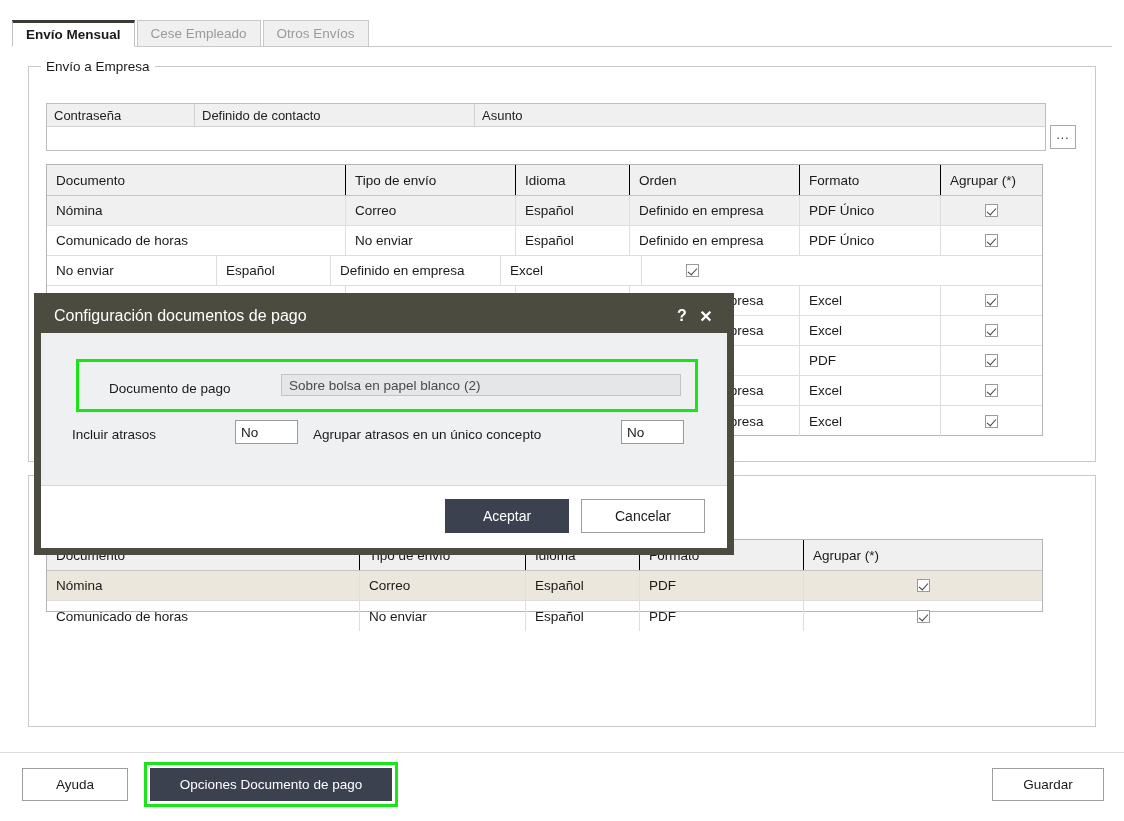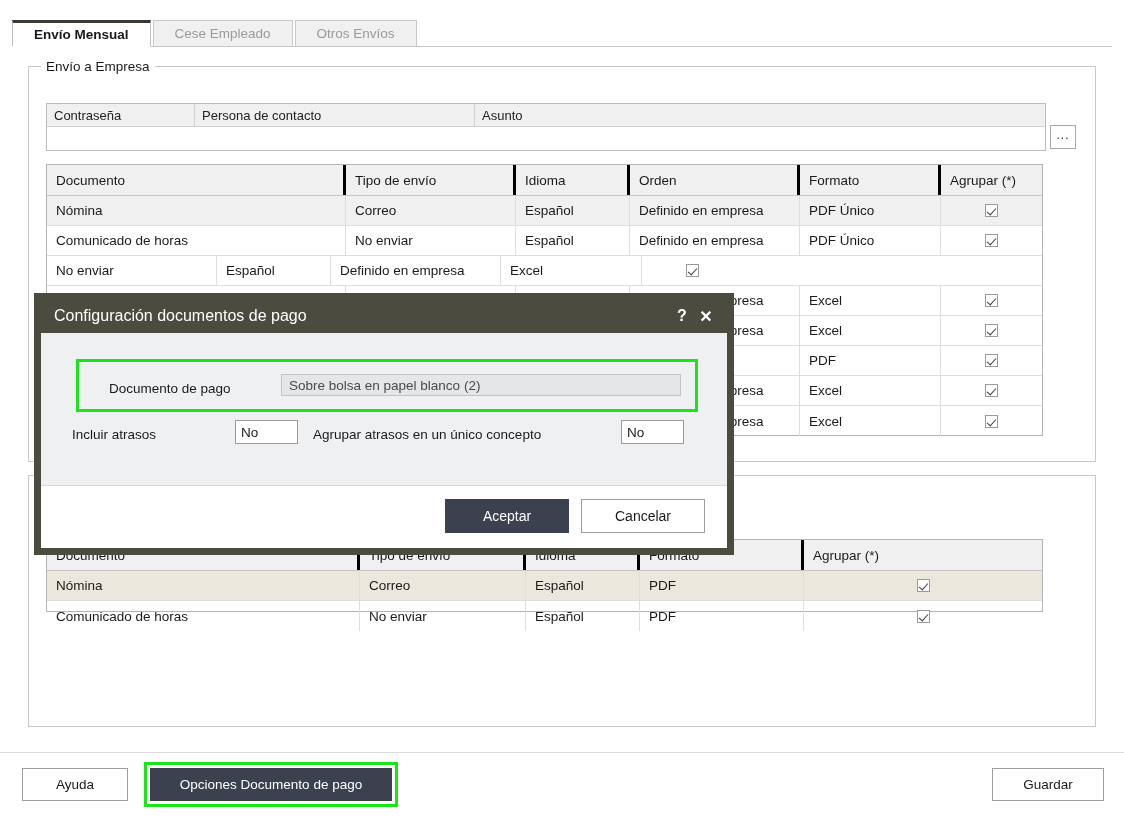--- a/index.html
+++ b/index.html
@@ -15,21 +15,21 @@
   #root { position: relative; width: 1124px; height: 821px; background:#ffffff; }
 
   
   .tabstrip {
     position: absolute; left: 12px; top: 20px;
     height: 27px;
     display: flex; align-items: flex-end;
   }
   .tab {
     height: 27px;
-    padding: 0 21px;
+    padding: 0 13px;
     display: flex; align-items: center;
     font-size: 13.5px;
     border: 1px solid #c8c8c8;
     background: #f0f0f0;
     color: #9a9a9a;
     margin-right: 2px;
     white-space: nowrap;
   }
   .tab.active {
     background: #ffffff;
@@ -110,21 +110,21 @@
   }
   .grid .ghead {
     display: flex; height: 31px;
     background: #f0f0f0;
     border-bottom: 1px solid #c4c4c4;
   }
   .grid .ghead > div {
     display: flex; align-items: center;
     padding-left: 9px;
     font-size: 13.5px; color: #1a1a1a;
-    border-right: 3px solid #000000;
+    border-right: 1px solid #000000;
     white-space: nowrap;
   }
   .grid .ghead > div:last-child { border-right: none; }
   .grow { display: flex; height: 30px; border-bottom: 1px solid #dedede; }
   .grow:last-child { border-bottom: none; }
   .grow > .gcell {
     display: flex; align-items: center;
     padding-left: 9px;
     font-size: 13.5px; color: #1a1a1a;
     border-right: 1px solid #dedede;
@@ -257,21 +257,21 @@
     </div>
   </div>
 
   <div class="groupbox" style="left:28px; top:66px; width:1068px; height:396px;">
     <div class="gb-legend">Envío a Empresa</div>
   </div>
 
   <div class="fieldtable" style="left:46px; top:103px; width:1000px; height:48px;">
     <div class="fhead">
       <div style="width:148px;">Contraseña</div>
-      <div style="width:280px;">Persona de contacto</div>
+      <div style="width:280px;">Definido de contacto</div>
       <div style="width:285px;">Asunto</div>
     </div>
   </div>
   <div class="ellipsis-btn" style="left:1050px; top:125px; width:26px; height:24px;">...</div>
 
   <div class="grid" style="left:46px; top:164px; width:997px; height:272px;">
     <div class="ghead">
       <div style="width:299px;">Documento</div>
       <div style="width:170px;">Tipo de envío</div>
       <div style="width:114px;">Idioma</div>

